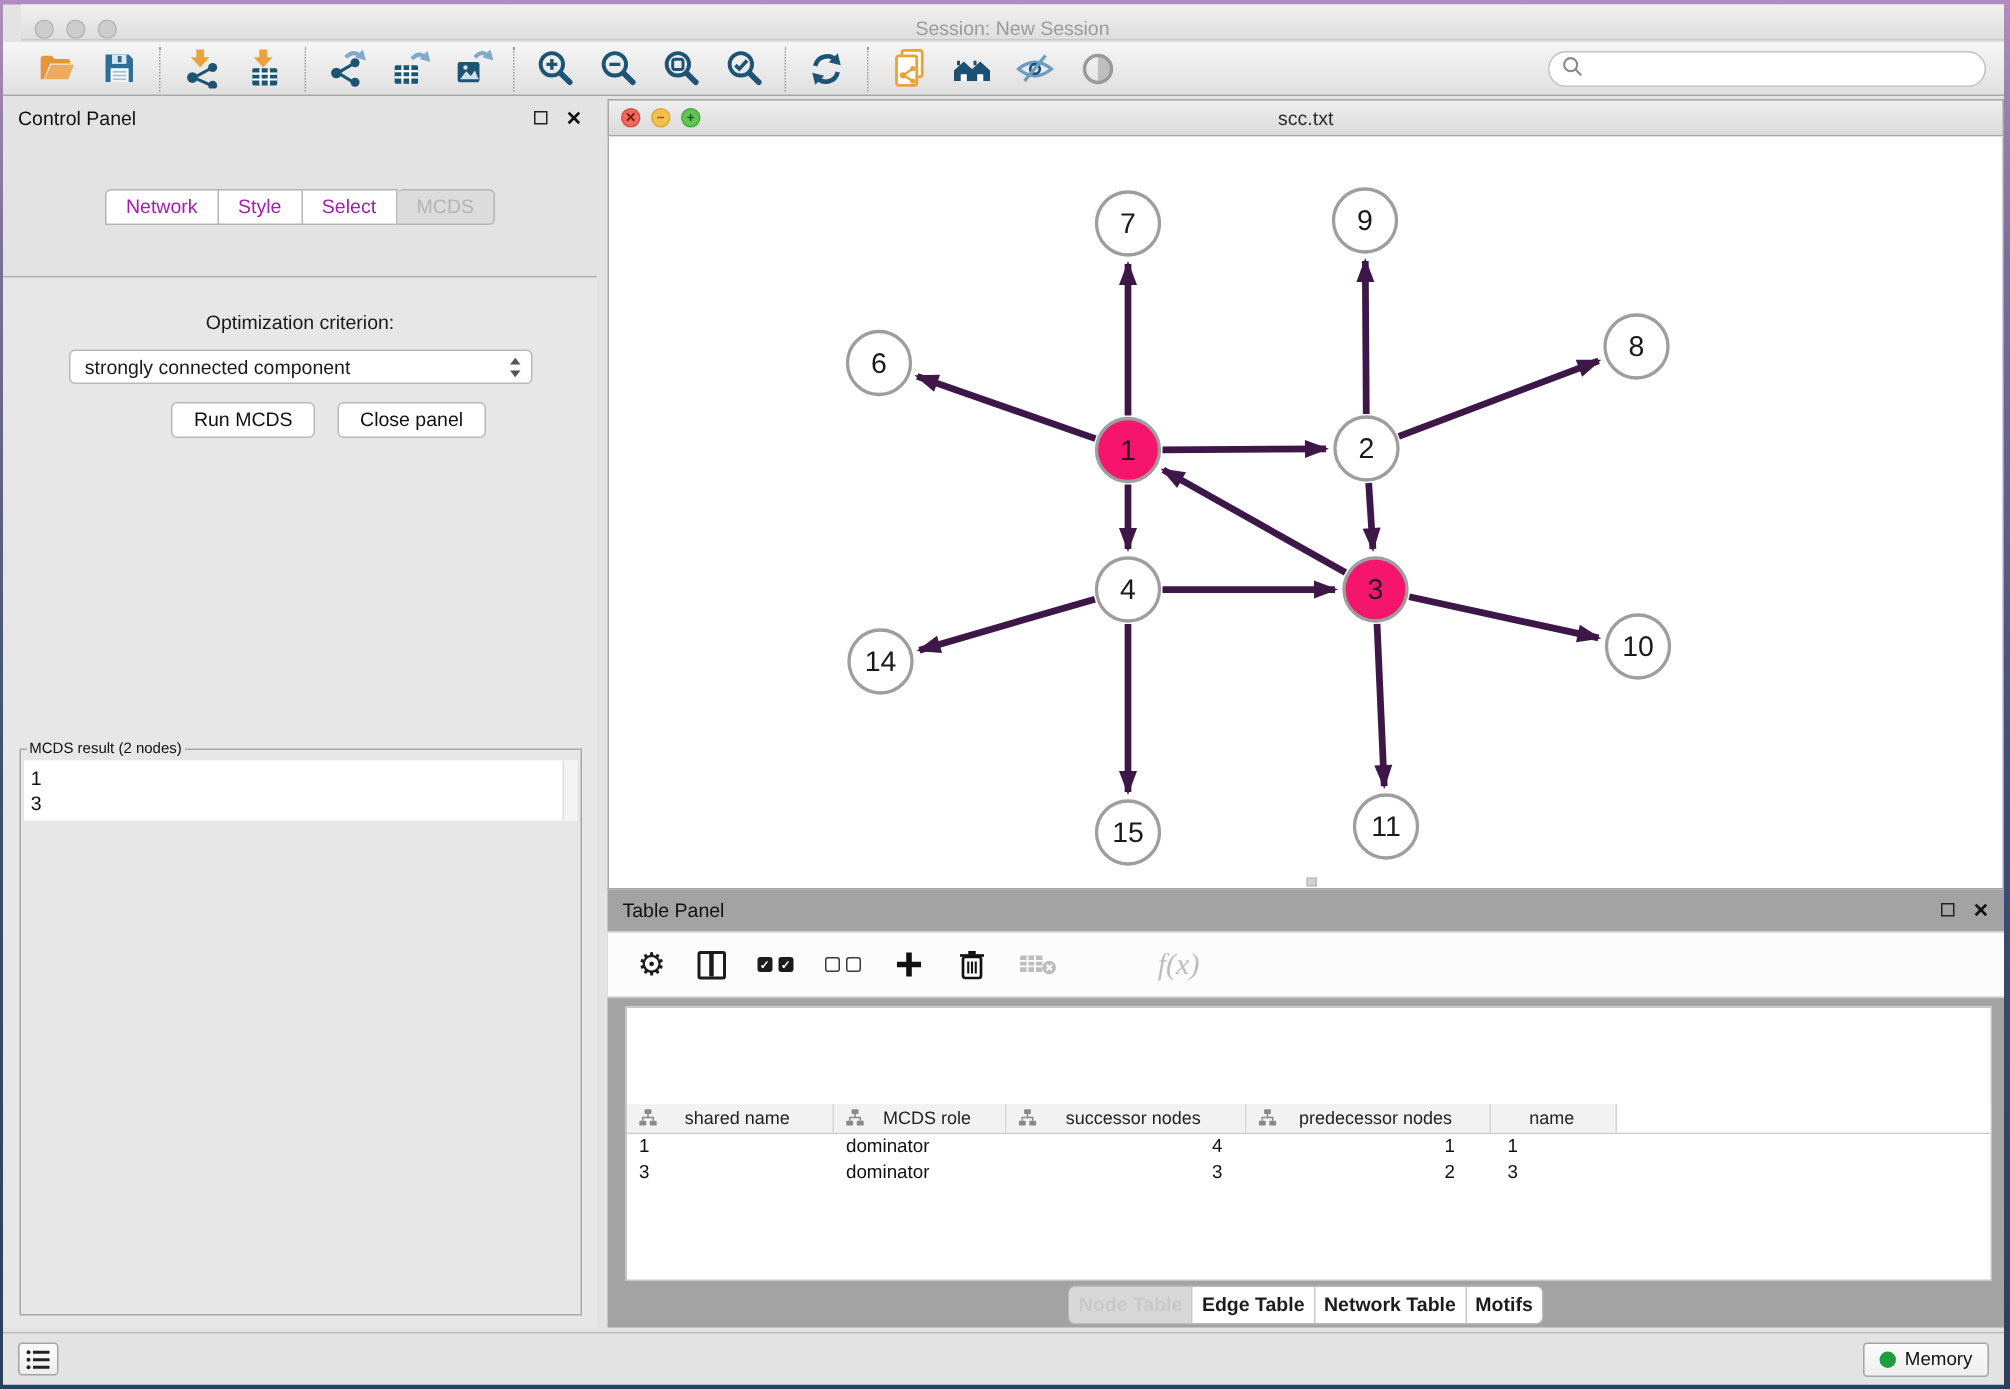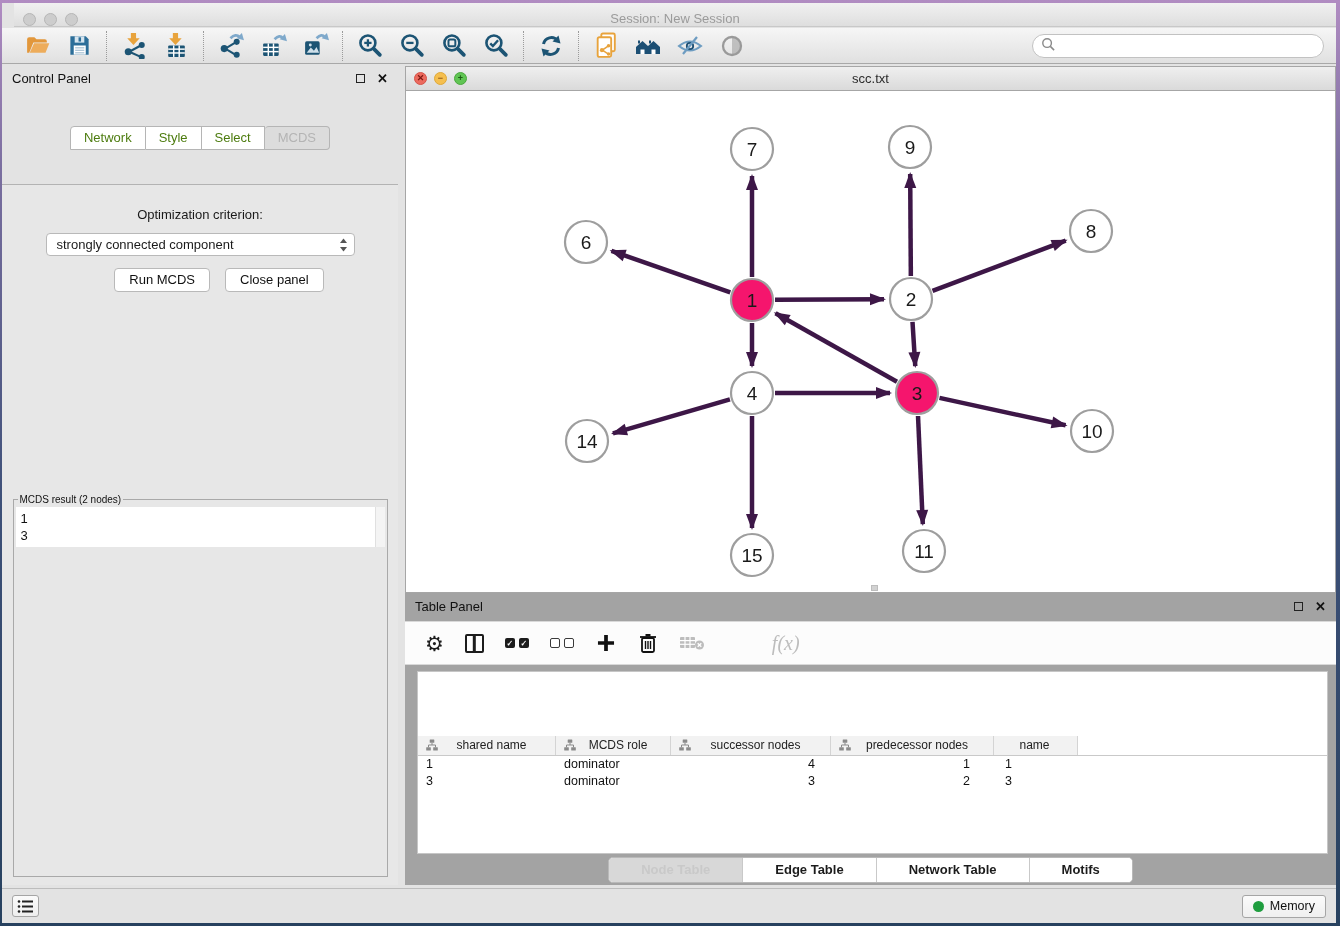--- a/index.html
+++ b/index.html
@@ -34,21 +34,21 @@
   
   .control-panel { position:absolute; left:0; top:62px; width:396px; bottom:38px;
     background:#e3e3e3; display:flex; flex-direction:column;gap:35px; }
   .panel-head { height:26px; display:flex; align-items:center; padding:0 10px; }
   .panel-title { font-size:13px; color:#111; }
   .panel-head-icons { margin-left:auto; display:flex; align-items:center; gap:12px; }
   .ic-float { width:9px; height:9px; border:1.6px solid #222; display:inline-block; }
   .ic-close { font-size:13px; font-weight:bold; color:#111; line-height:1; }
 
   .tabs-row { display:flex; justify-content:center; position:relative; z-index:2; margin-bottom:-1px; }
-  .tab { background:#fff; border:1px solid #b5b5b5; border-left:none; padding:3px 13px 4px; font-size:13px; color:#4d7c0f; }
+  .tab { background:#fff; border:1px solid #b5b5b5; border-left:none; padding:3px 13px 4px; font-size:13px; color:#a21caf; }
   .tab:first-child { border-left:1px solid #b5b5b5; border-radius:4px 0 0 0; }
   .tab.last { border-radius:0 4px 4px 0; }
   .tab.selected { background:#dcdcdc; color:#b4b4b4; border-radius:4px 4px 4px 0; }
 
   .cp-content { flex:1; border-top:1px solid #b3b3b3; background:#e7e7e7;
     display:flex; flex-direction:column; align-items:center; }
   .opt-label { margin-top:22px; font-size:13px; }
   .dropdown { margin-top:11px; width:309px; height:23px; background:#fff; border:1px solid #b9b9b9;
     border-radius:4px; display:flex; align-items:center; padding:0 6px 0 10px; font-size:13px; }
   .dd-stepper { margin-left:auto; display:flex; flex-direction:column; align-items:center; line-height:0; }
@@ -101,21 +101,21 @@
   .th .thlabel { flex:1; text-align:center; padding-right:10px; }
   .th svg { flex:0 0 auto; }
   .th.no-icon .thlabel { padding-left:0; }
   .th-filler { flex:1; background:#fff; }
   .trow { display:flex; height:17px; font-size:12.5px; color:#111; align-items:center; flex:0 0 auto; }
   .td { padding:0 8px; overflow:hidden; white-space:nowrap; }
   .td.right { text-align:right; }
 
   .tp-tabs { height:31px; display:flex; align-items:center; justify-content:center; flex:0 0 auto; }
   .tabgroup { display:flex; border:1px solid #b9b9b9; border-radius:5px; overflow:hidden; background:#fff; }
-  .btab { padding:4px 32px 5px; font-size:13px; font-weight:bold; color:#1c1c1c; border-left:1px solid #c9c9c9; background:#fff; }
+  .btab { padding:4px 6px 5px; font-size:13px; font-weight:bold; color:#1c1c1c; border-left:1px solid #c9c9c9; background:#fff; }
   .btab:first-child { border-left:none; }
   .btab.selected { background:#d8d8d8; color:#c9c9c9; }
 
   
   .statusbar { position:absolute; left:0; right:0; bottom:0; height:35px; background:#e3e3e3;
     border-top:1px solid #bdbdbd; display:flex; align-items:center; padding:0 10px; }
   .list-btn { width:27px; height:22px; background:linear-gradient(#fbfbfb,#eee); border:1px solid #a5a5a5; border-radius:3px;
     display:flex; align-items:center; justify-content:center; }
   .memory-btn { margin-left:auto; height:23px; background:linear-gradient(#fbfbfb,#efefef); border:1px solid #a5a5a5;
     border-radius:3px; display:flex; align-items:center; gap:6px; padding:0 10px; font-size:12.5px; color:#111;justify-content:flex-end; }

